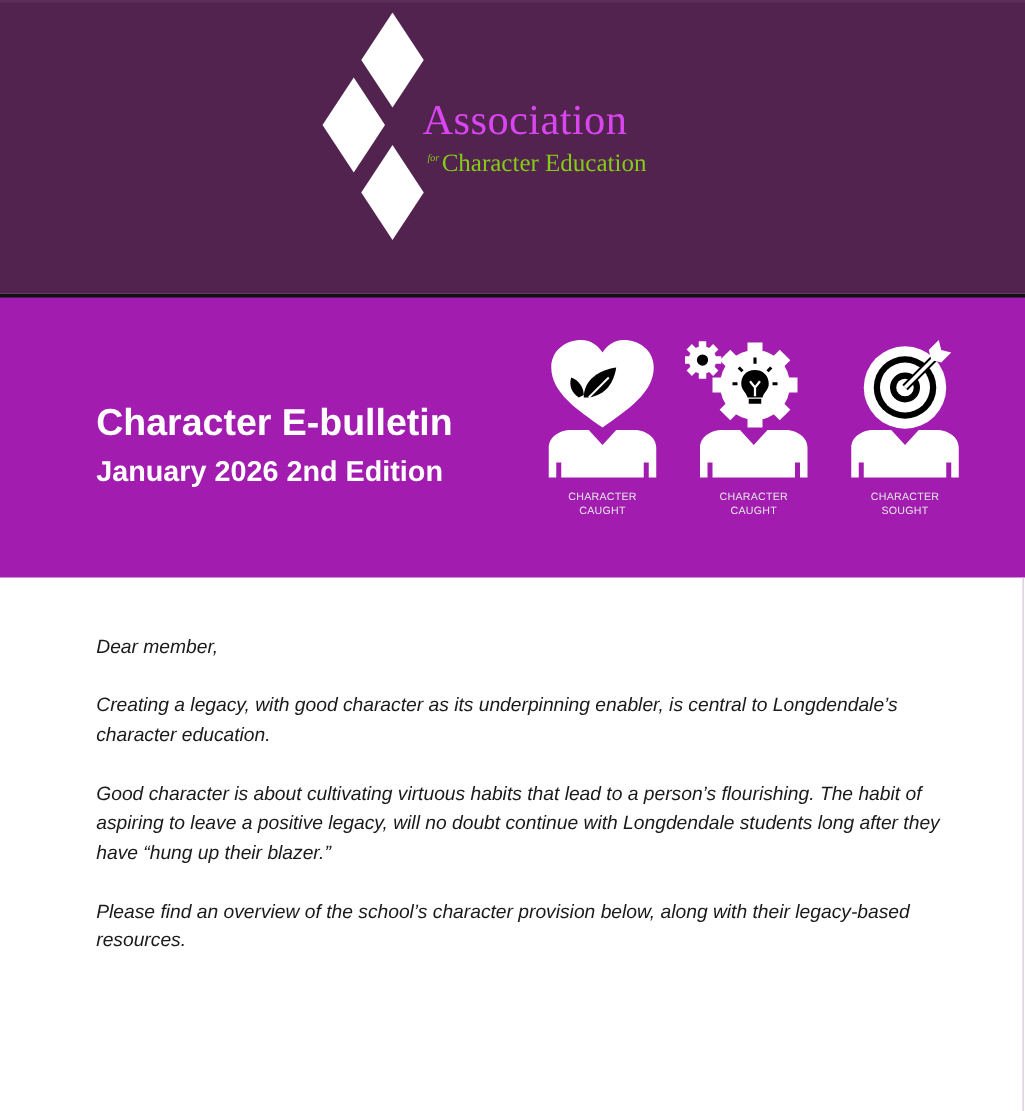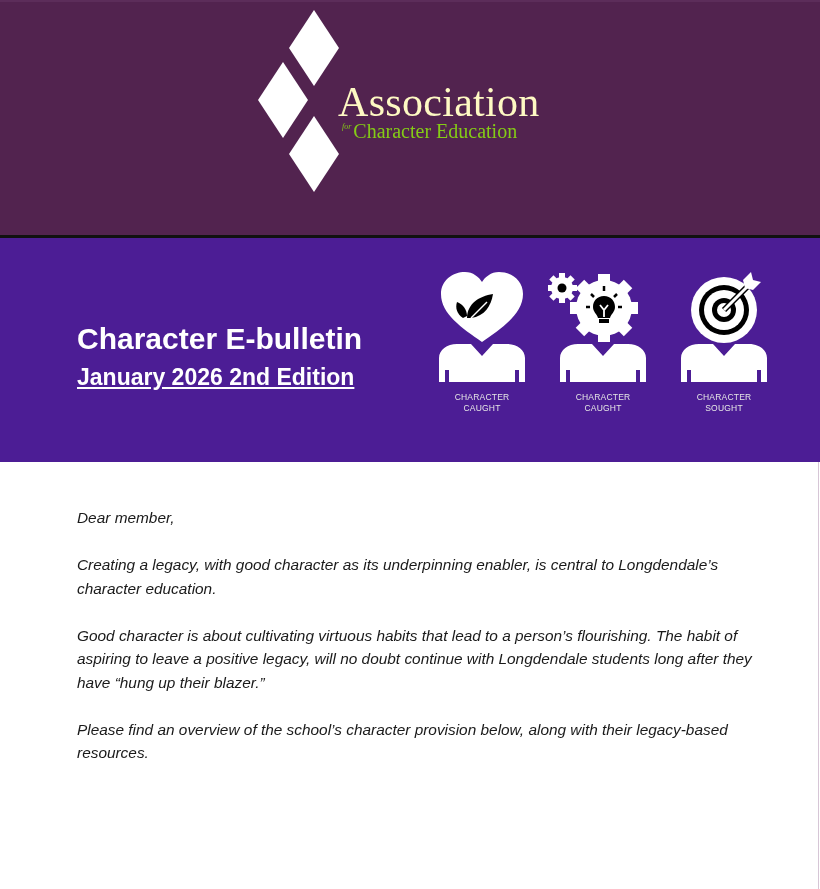--- a/index.html
+++ b/index.html
@@ -11,41 +11,41 @@
     .header {
       position: absolute; left: 0; top: 0; width: 820px; height: 235px;
       background: #52234f;
       border-top: 2px solid #5c2d5a;
     }
     .logo { position: absolute; left: 254px; top: 8px; width: 320px; height: 200px; }
     .logo svg { position: absolute; left: 0; top: 0; }
     .logo-title {
       position: absolute; left: 84px; top: 68px;
       font-family: "Liberation Serif", "DejaVu Serif", serif;
-      font-size: 42px; color: #fef9c3; letter-spacing: 0.3px; white-space: nowrap;
+      font-size: 34px; color: #d946ef; letter-spacing: 0.3px; white-space: nowrap;
     }
     .logo-sub {
       position: absolute; left: 88px; top: 110px;
       font-family: "Liberation Serif", "DejaVu Serif", serif;
       font-size: 20px; color: #84cc16; white-space: nowrap;
     }
     .logo-sub .for { font-size: 8px; font-style: italic; vertical-align: top; margin-right: 2px; position: relative; top: 2px; }
 
     .banner {
       position: absolute; left: 0; top: 235px; width: 820px; height: 227px;
-      background: #4c1d95;
+      background: #a21caf;
       border-top: 3px solid #111111;
     }
     .banner-title {
       position: absolute; left: 77px; top: 84px;
       font-size: 30px; font-weight: bold; color: #ffffff; white-space: nowrap;
     }
     .banner-edition {
       position: absolute; left: 77px; top: 126px;
-      font-size: 23px; font-weight: bold; color: #ffffff; white-space: nowrap; text-decoration: underline;
+      font-size: 23px; font-weight: bold; color: #ffffff; white-space: nowrap;
     }
     .pillar { position: absolute; top: 32px; width: 110px; height: 150px; }
     .pillar svg { position: absolute; left: 0; top: 0; }
     .pillar-label {
       position: absolute; left: 0; width: 110px; top: 122px;
       text-align: center; font-size: 8.5px; font-weight: normal; color: #e6e6e6;
       line-height: 11px; letter-spacing: 0.2px;
     }
     .pillar-label span { display: block; }
 

